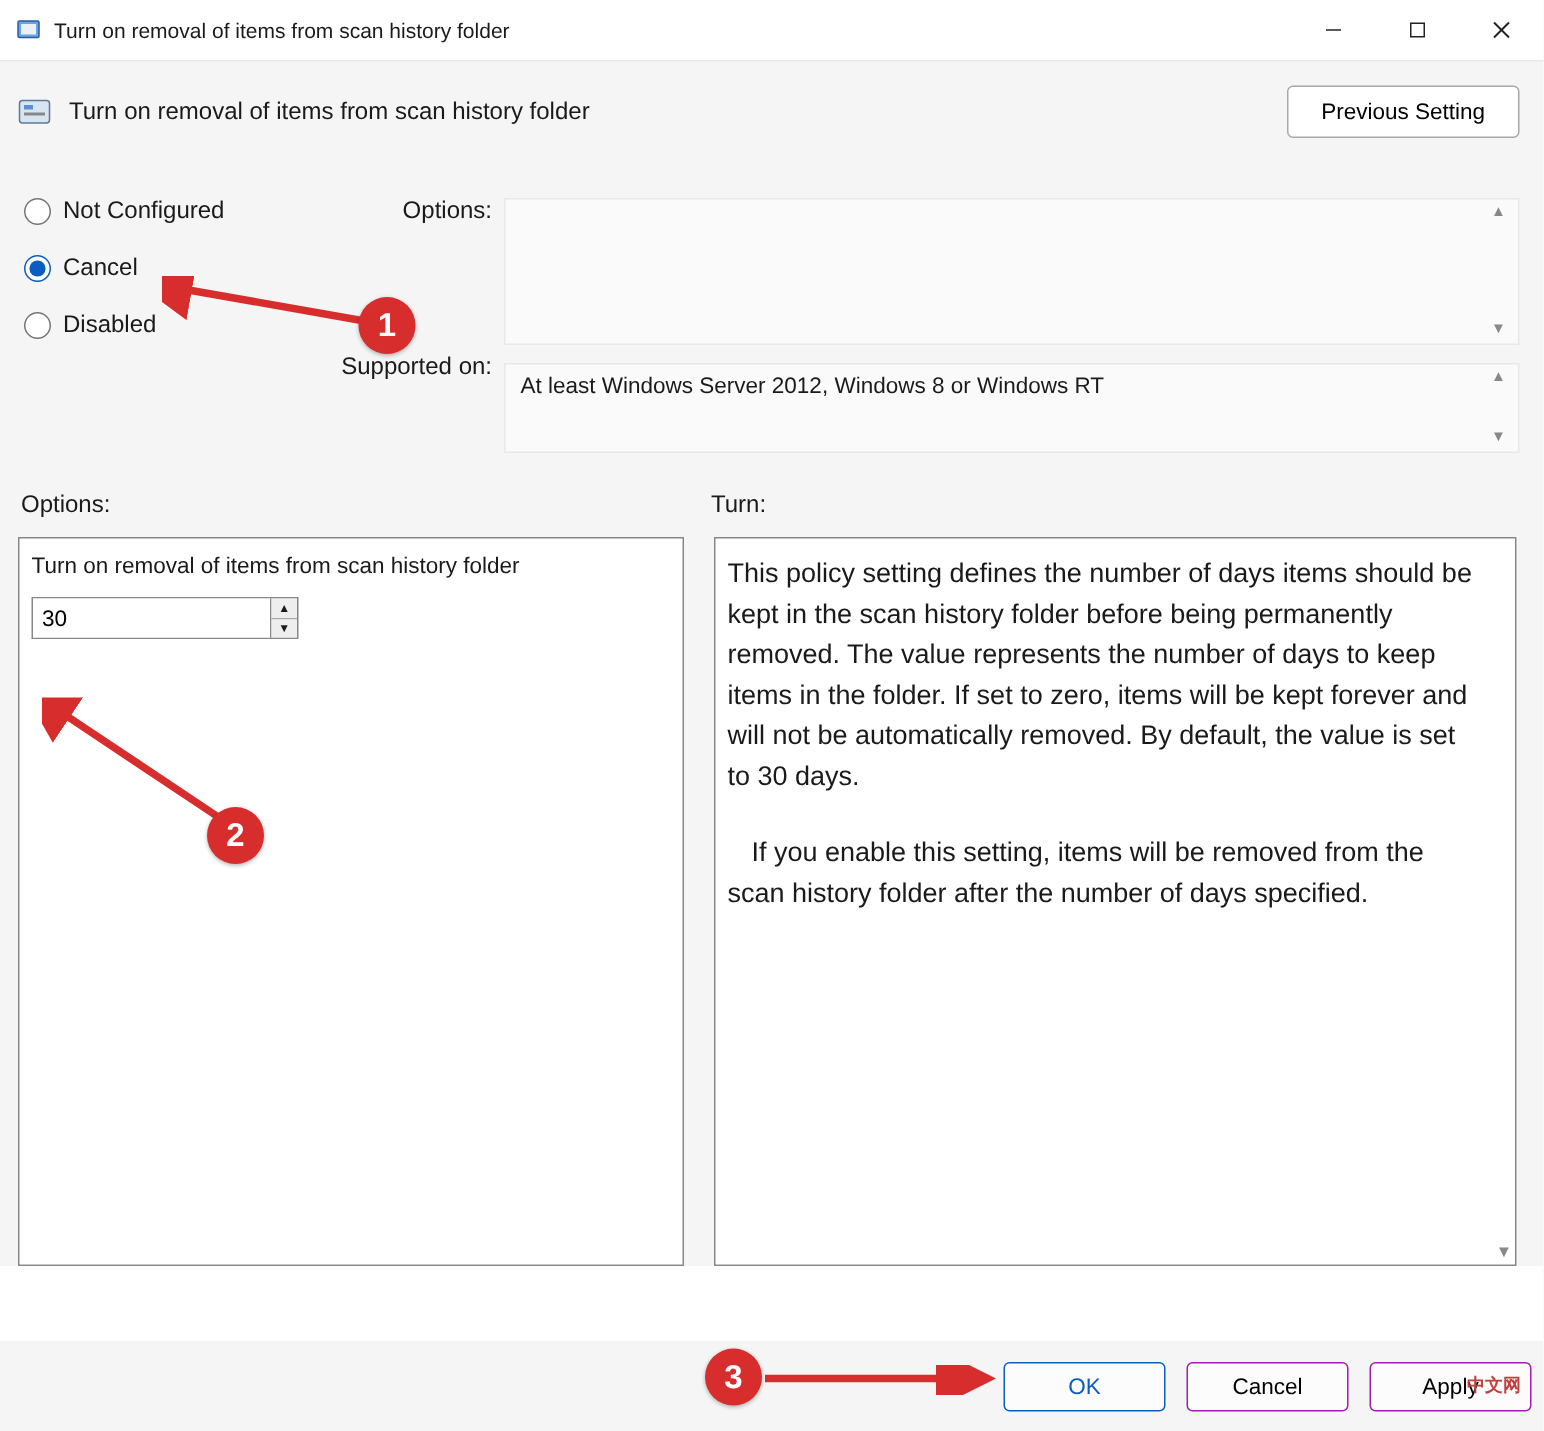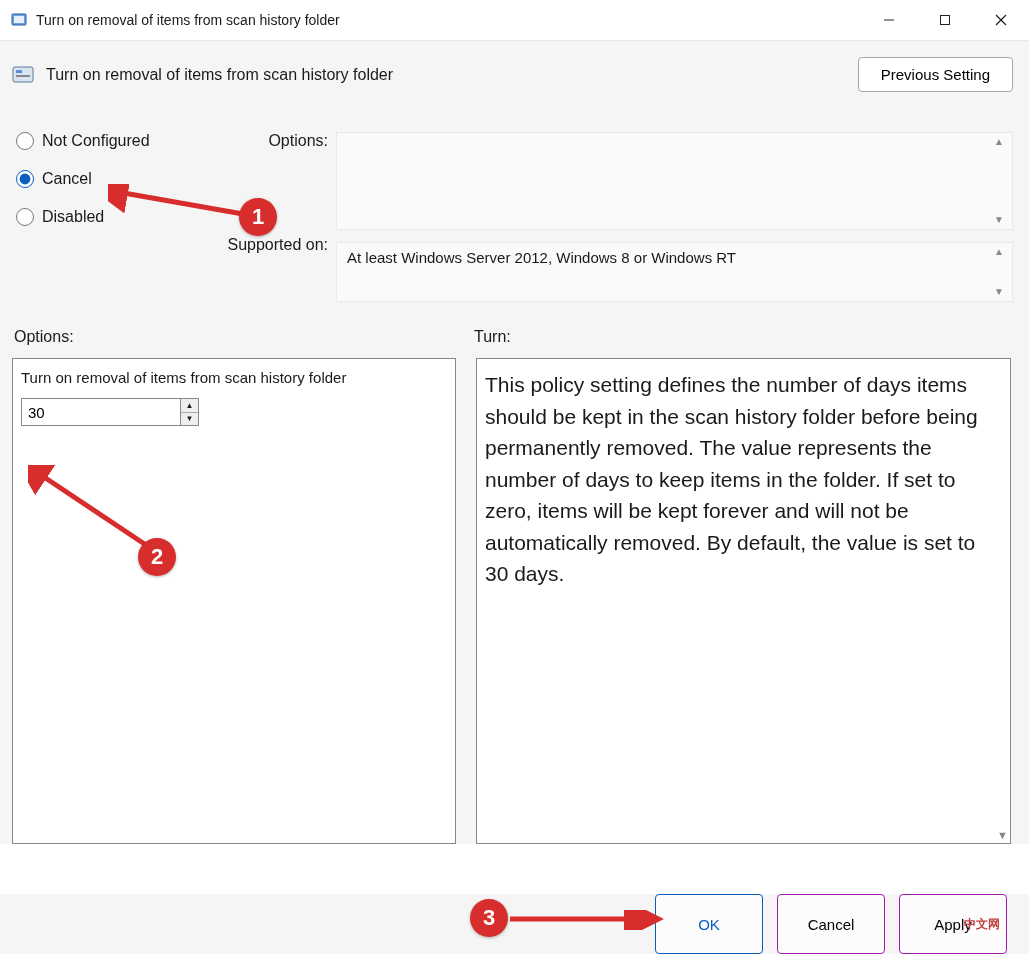--- a/index.html
+++ b/index.html
@@ -140,39 +140,40 @@
   border-left: 1px solid #888;
 }
 .spinner-btns div {
   flex: 1;
   display: flex; align-items: center; justify-content: center;
   font-size: 8px;
   background: #eee;
   border-bottom: 1px solid #aaa;
 }
 .spinner-btns div:last-child { border-bottom: none; }
-.help-text { font-size: 21px; line-height: 1.5; }
+.help-text { font-size: 18px; line-height: 1.5; }
 .help-text p { margin-bottom: 0; }
 .help-text .indent { text-indent: 16px; margin-top: 24px; }
 .help-scroll {
   position: absolute;
   right: 2px;
   bottom: 2px;
   font-size: 11px;
   color: #888;
 }
 .footer {
   position: absolute;
   bottom: 0; left: 0; right: 0;
   height: 60px;
   background: #f5f5f5;
   display: flex;
+  align-items: center;
   justify-content: flex-end;
   gap: 14px;
-  padding: 0 22px;
+  padding: 0 8px;
 }
 .footer-btn {
   width: 108px;
   padding: 7px 0;
   font-size: 15px;
   border-radius: 4px;
   background: #fcfcfc;
   border: 1px solid #a21caf;
   cursor: pointer;
   text-align: center;
@@ -306,20 +307,21 @@
         <input type="text" value="30" style="">
         <div class="spinner-btns">
           <div>▲</div>
           <div>▼</div>
         </div>
       </div>
     </div>
     <div class="panel help-panel">
       <div class="help-text">
         <p>This policy setting defines the number of days items should be kept in the scan history folder before being permanently removed. The value represents the number of days to keep items in the folder. If set to zero, items will be kept forever and will not be automatically removed. By default, the value is set to 30 days.</p>
+        <p class="indent">If you enable this setting, items will be removed from the scan history folder after the number of days specified.</p>
       </div>
       <span class="help-scroll">▼</span>
     </div>
   </div>
 
 </div>
 
 <div class="footer">
   <button class="footer-btn primary">OK</button>
   <button class="footer-btn">Cancel</button>

